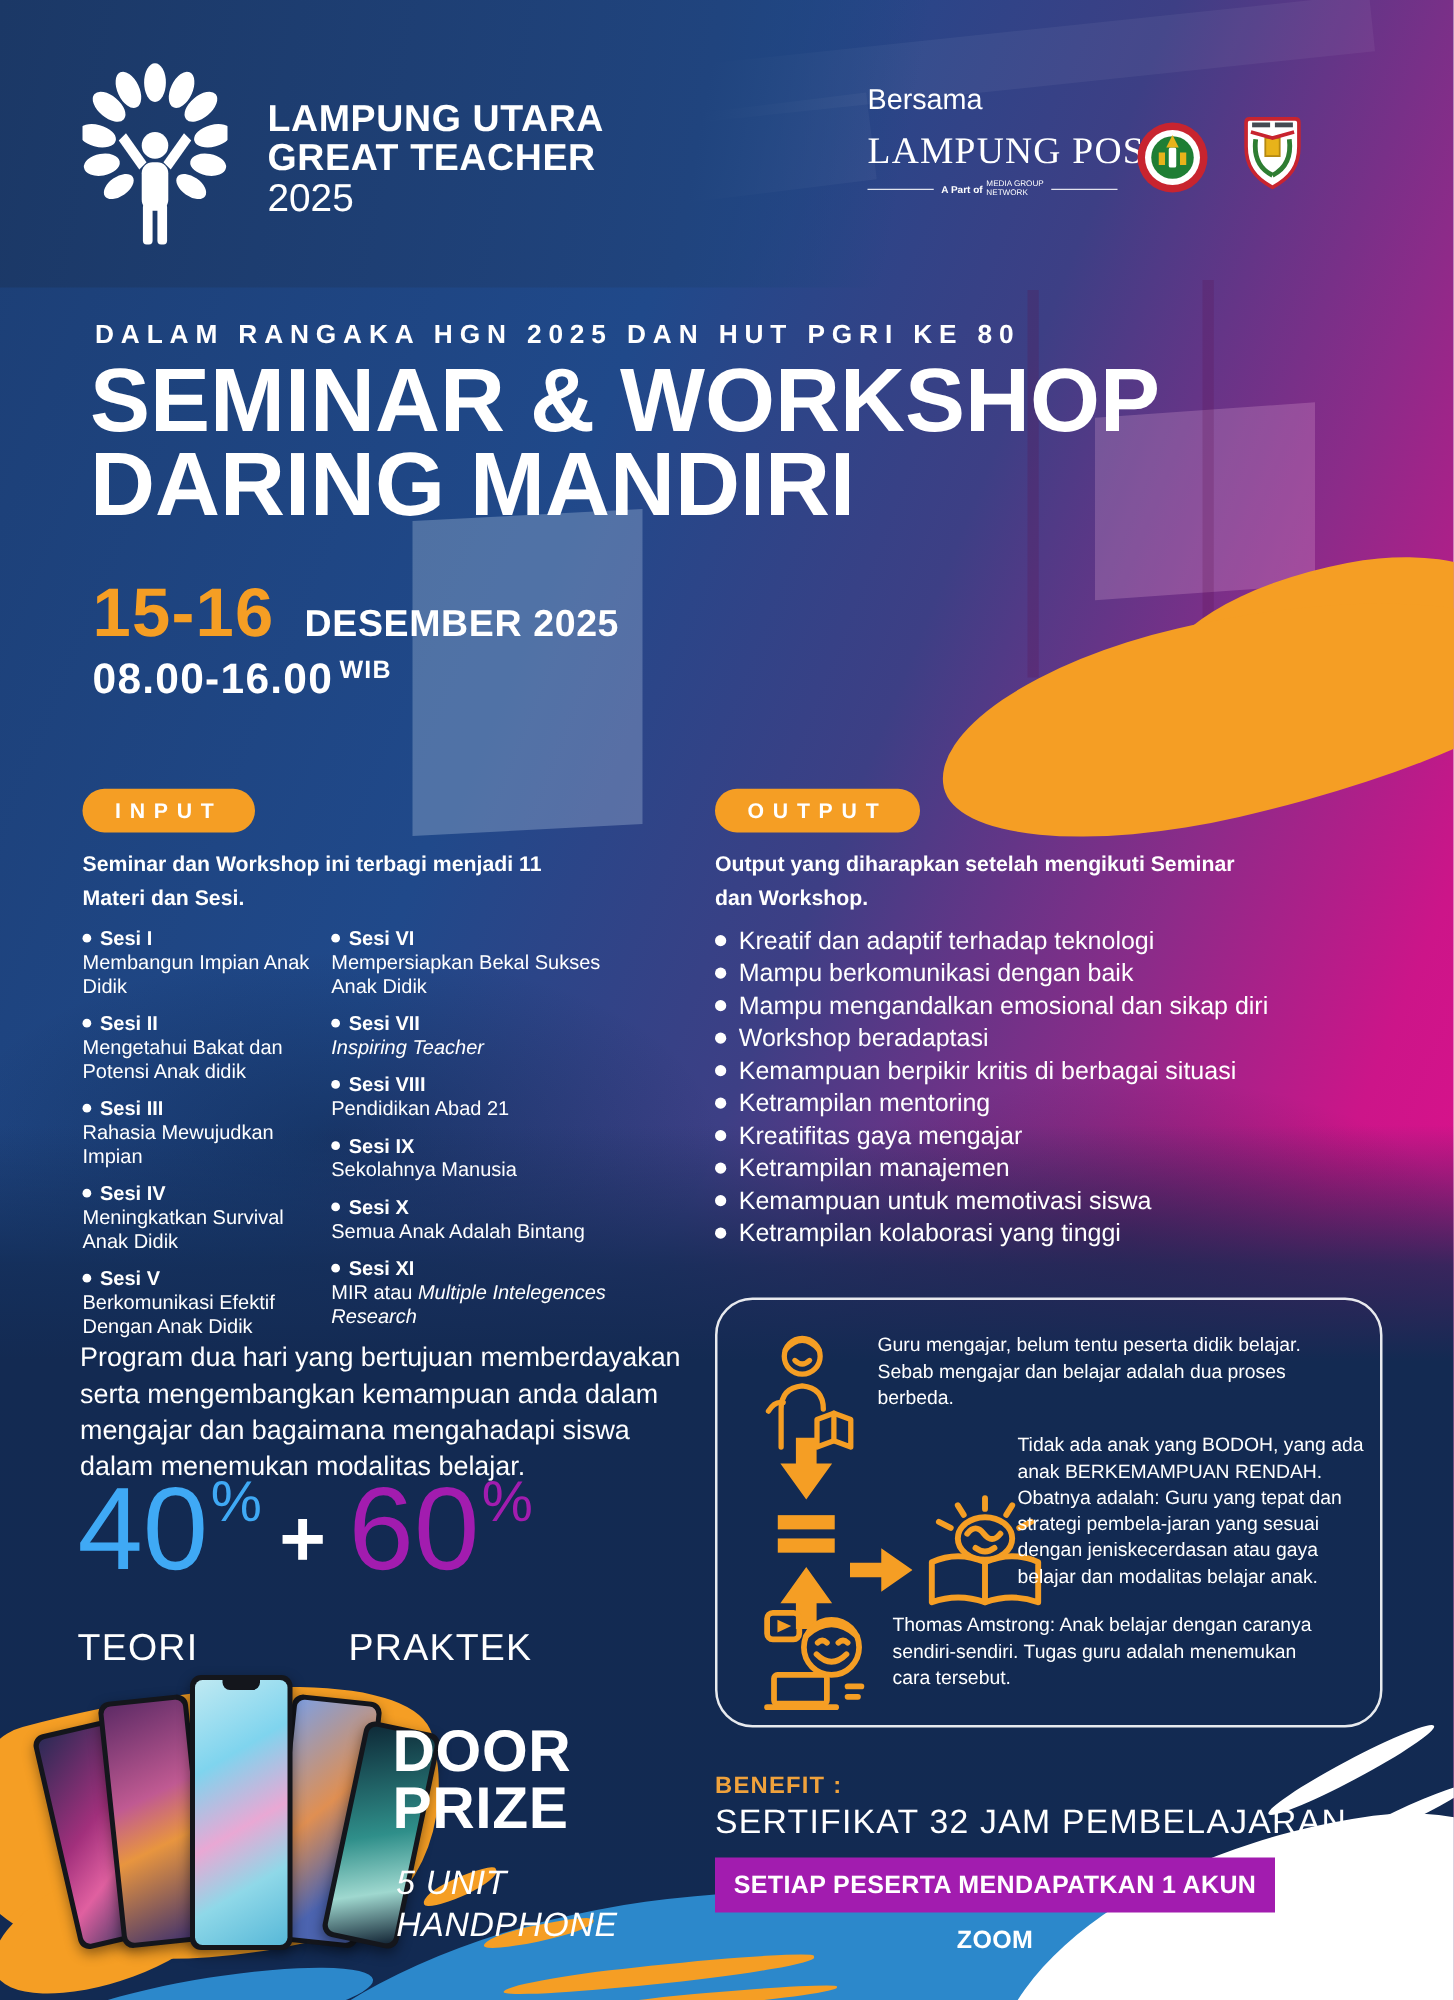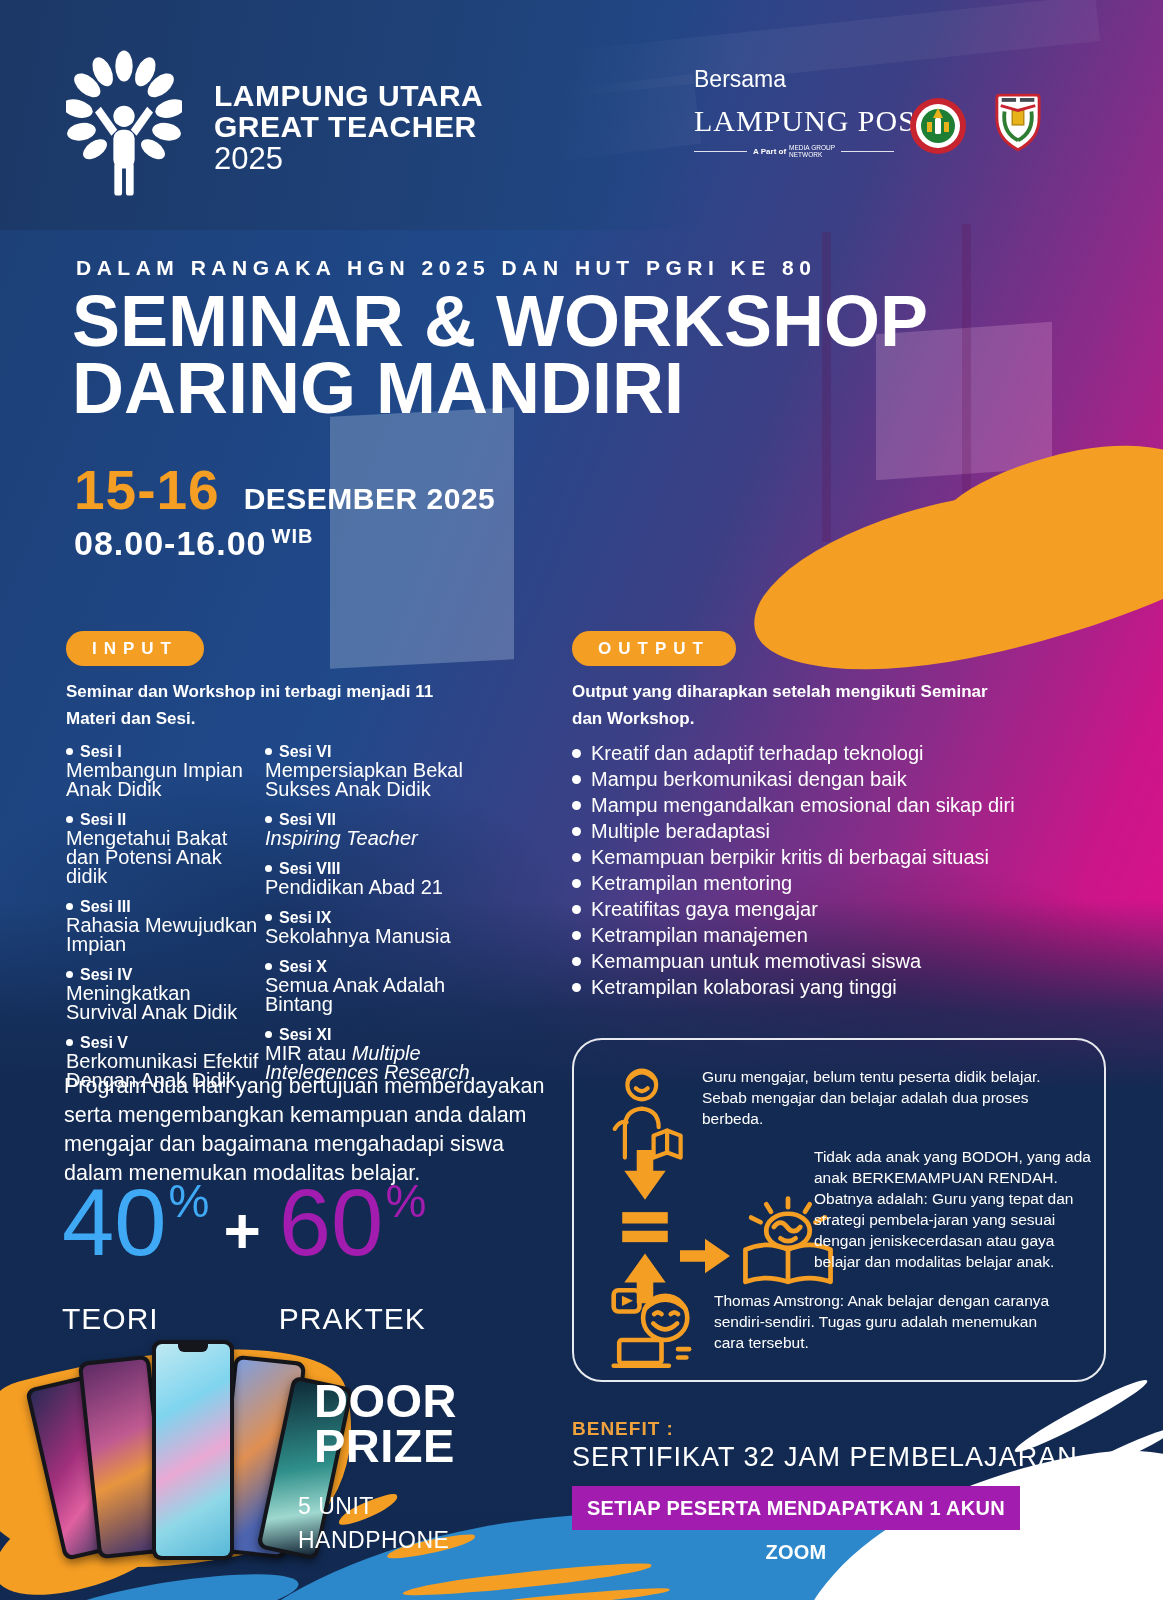--- a/index.html
+++ b/index.html
@@ -75,21 +75,21 @@
   .intro{position:absolute;font-size:17px;font-weight:bold;line-height:27px;}
   .intro-input{left:66px;top:678px;width:380px;}
   .intro-output{left:572px;top:678px;width:440px;}
   
   .sess-col{position:absolute;top:742px;}
   .sess-col-left{left:66px;width:198px;}
   .sess-col-right{left:265px;width:225px;}
   .session{margin-bottom:11px;}
   .session-label{font-size:16px;font-weight:bold;line-height:19px;}
   .dot{display:inline-block;width:7px;height:7px;border-radius:50%;background:#fff;margin-right:7px;vertical-align:2px;}
-  .session-title{font-size:20px;line-height:19px;}
+  .session-title{font-size:16px;line-height:19px;}
   .it{font-style:italic;}
   
   .out-list{position:absolute;left:572px;top:742px;width:520px;list-style:none;margin:0;padding:0;}
   .out-item{font-size:20px;line-height:23px;margin-bottom:3px;white-space:nowrap;}
   .odot{display:inline-block;width:9px;height:9px;border-radius:50%;background:#fff;margin-right:10px;vertical-align:2px;}
   
   .program{position:absolute;left:64px;top:1072px;width:490px;font-size:21.5px;line-height:29px;}
   .comp-row{position:absolute;left:62px;top:1168px;display:flex;align-items:flex-start;}
   .comp-num{font-size:94px;font-weight:normal;line-height:110px;}
   .comp-num .pct{font-size:46px;position:relative;top:-38px;margin-left:2px;}
@@ -105,21 +105,21 @@
   .ib-t2{left:240px;top:106px;width:288px;}
   .ib-t3{left:140px;top:250px;width:356px;}
   .ib-icon{position:absolute;}
   .ic-teacher{left:34px;top:20px;}
   .ic-arrows{left:46px;top:110px;}
   .ic-rarrow{left:106px;top:196px;}
   .ic-brain{left:162px;top:156px;}
   .ic-child{left:36px;top:246px;}
   
   .doorprize{position:absolute;left:314px;top:1378px;font-size:47px;font-weight:bold;line-height:45px;letter-spacing:.5px;}
-  .dp-sub{position:absolute;left:298px;top:1489px;font-size:23px;line-height:34px;letter-spacing:.5px;}
+  .dp-sub{position:absolute;left:317px;top:1489px;font-size:27px;line-height:34px;letter-spacing:.5px;font-style:italic;}
   .benefit-label{position:absolute;left:572px;top:1418px;font-size:19px;font-weight:bold;color:#F0A23C;letter-spacing:1px;}
   .benefit-text{position:absolute;left:572px;top:1442px;font-size:27px;letter-spacing:1px;}
   .zoom-btn{position:absolute;left:572px;top:1486px;width:448px;height:44px;background:#a21caf;
     font-size:20px;font-weight:bold;text-align:center;line-height:44px;letter-spacing:.3px;}
   
   .phones{position:absolute;left:28px;top:1332px;width:310px;height:285px;}
   .phone{position:absolute;background:#14161c;border-radius:9px;padding:4px;box-shadow:0 4px 10px rgba(0,0,0,.45);}
   .screen{width:100%;height:100%;border-radius:6px;}
   .p1{left:16px;top:48px;width:56px;height:168px;transform:rotate(-13deg);}
   .p1 .screen{background:linear-gradient(140deg,#2b2a55,#a2307c 45%,#e060a0 68%,#27315a);}
@@ -289,21 +289,21 @@
       <div class="session-title"><span>MIR atau </span><span class="it">Multiple Intelegences Research</span></div>
     </div>
   </div>
 
   <div class="badge badge-output">OUTPUT</div>
   <div class="intro intro-output">Output yang diharapkan setelah mengikuti Seminar dan Workshop.</div>
   <ul class="out-list">
     <li class="out-item"><span class="odot"></span><span>Kreatif dan adaptif terhadap teknologi</span></li>
     <li class="out-item"><span class="odot"></span><span>Mampu berkomunikasi dengan baik</span></li>
     <li class="out-item"><span class="odot"></span><span>Mampu mengandalkan emosional dan sikap diri</span></li>
-    <li class="out-item"><span class="odot"></span><span>Multiple beradaptasi</span></li>
+    <li class="out-item"><span class="odot"></span><span>Workshop beradaptasi</span></li>
     <li class="out-item"><span class="odot"></span><span>Kemampuan berpikir kritis di berbagai situasi</span></li>
     <li class="out-item"><span class="odot"></span><span>Ketrampilan mentoring</span></li>
     <li class="out-item"><span class="odot"></span><span>Kreatifitas gaya mengajar</span></li>
     <li class="out-item"><span class="odot"></span><span>Ketrampilan manajemen</span></li>
     <li class="out-item"><span class="odot"></span><span>Kemampuan untuk memotivasi siswa</span></li>
     <li class="out-item"><span class="odot"></span><span>Ketrampilan kolaborasi yang tinggi</span></li>
   </ul>
 
   <div class="program">Program dua hari yang bertujuan memberdayakan serta mengembangkan kemampuan anda dalam mengajar dan bagaimana mengahadapi siswa dalam menemukan modalitas belajar.</div>
 

